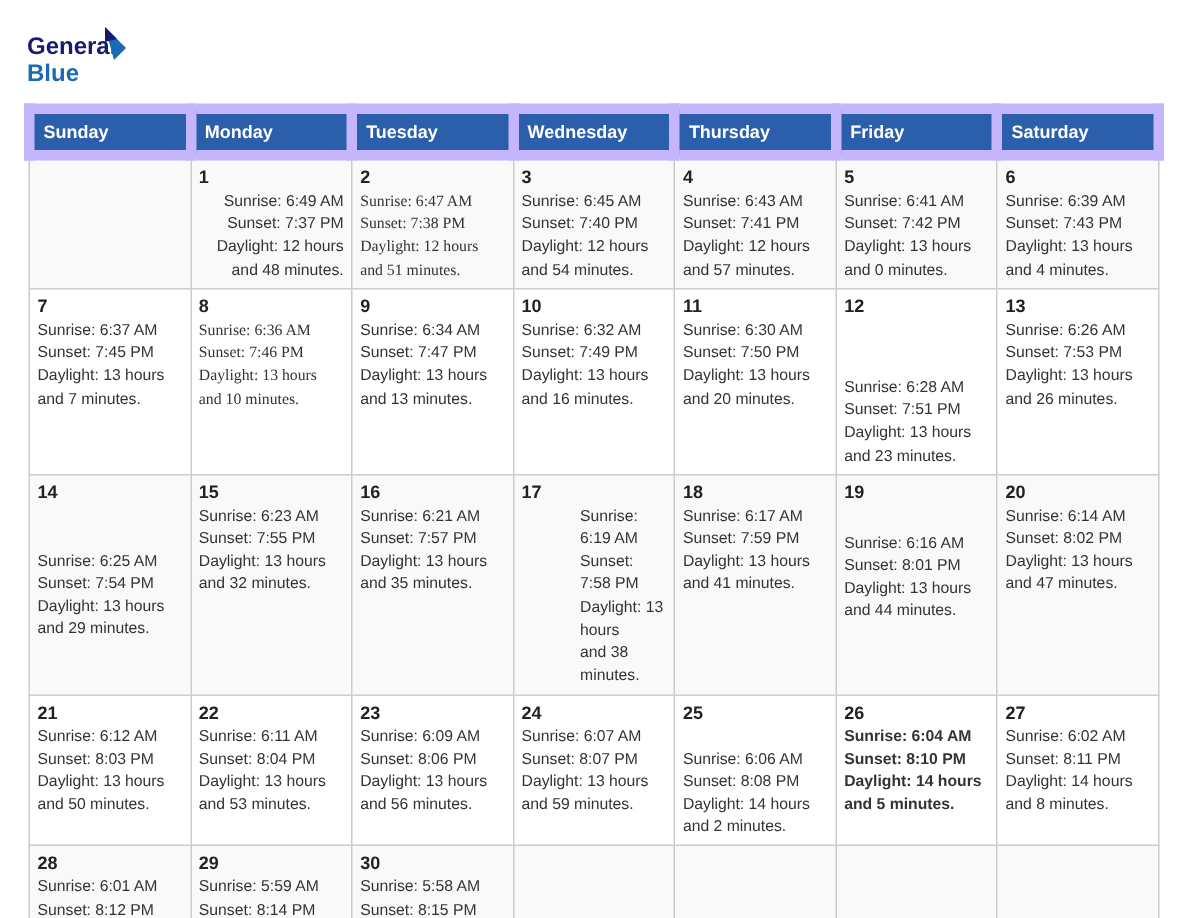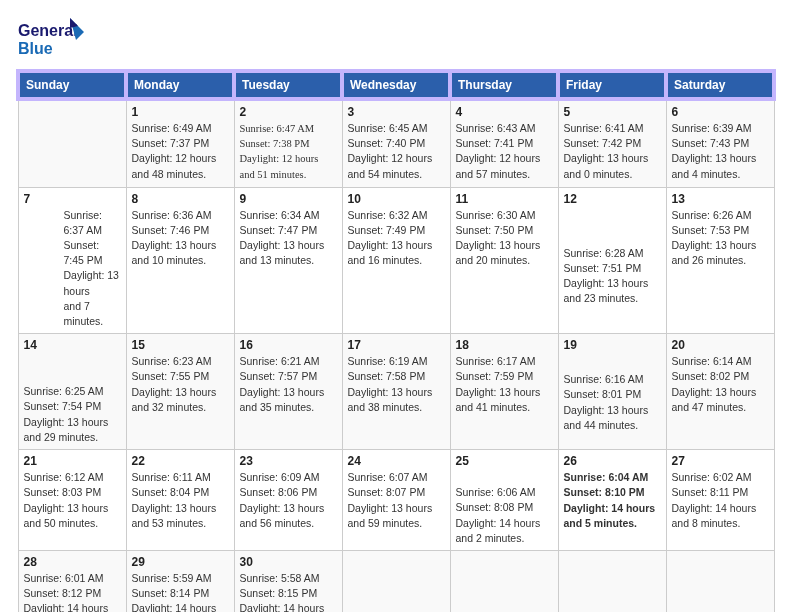--- a/index.html
+++ b/index.html
@@ -38,21 +38,21 @@
       border-collapse: collapse;
       font-size: 11px;
     }
     .calendar-table thead tr th {
       background-color: #2b5fab;
       color: #fff;
       padding: 5px 6px;
       text-align: left;
       font-size: 12px;
       font-weight: bold;
-      border: 4px solid #c4b5fd;
+      border: 7px solid #c4b5fd;
     }
     .calendar-table tbody tr td {
       border: 1px solid #ccc;
       vertical-align: top;
       padding: 4px 5px;
       width: calc(100% / 7);
       min-height: 80px;
       height: 88px;
     }
     .day-number {
@@ -104,21 +104,21 @@
         <th>Thursday</th>
         <th>Friday</th>
         <th>Saturday</th>
       </tr>
   </thead>
   <tbody id="calendar-body">
   <tr>
         <td class="empty-cell"></td>
         <td>
           <div class="day-number">1</div>
-          <div class="day-info" style="white-space: pre-line;">Sunrise: 6:49 AM
+          <div class="day-info" style="white-space: pre-line; text-align: right;">Sunrise: 6:49 AM
 Sunset: 7:37 PM
 Daylight: 12 hours
 and 48 minutes.</div>
         </td>
         <td>
           <div class="day-number">2</div>
           <div class="day-info" style="white-space: pre-line; font-family: Liberation Serif, serif;">Sunrise: 6:47 AM
 Sunset: 7:38 PM
 Daylight: 12 hours
 and 51 minutes.</div>
@@ -148,28 +148,28 @@
           <div class="day-number">6</div>
           <div class="day-info" style="white-space: pre-line;">Sunrise: 6:39 AM
 Sunset: 7:43 PM
 Daylight: 13 hours
 and 4 minutes.</div>
         </td>
       </tr>
       <tr>
         <td>
           <div class="day-number">7</div>
-          <div class="day-info" style="white-space: pre-line; margin-left: 40px;">Sunrise: 6:37 AM
+          <div class="day-info" style="white-space: pre-line;">Sunrise: 6:37 AM
 Sunset: 7:45 PM
 Daylight: 13 hours
 and 7 minutes.</div>
         </td>
         <td>
           <div class="day-number">8</div>
-          <div class="day-info" style="white-space: pre-line;">Sunrise: 6:36 AM
+          <div class="day-info" style="white-space: pre-line; font-family: Liberation Serif, serif;">Sunrise: 6:36 AM
 Sunset: 7:46 PM
 Daylight: 13 hours
 and 10 minutes.</div>
         </td>
         <td>
           <div class="day-number">9</div>
           <div class="day-info" style="white-space: pre-line;">Sunrise: 6:34 AM
 Sunset: 7:47 PM
 Daylight: 13 hours
 and 13 minutes.</div>
@@ -220,21 +220,21 @@
         </td>
         <td>
           <div class="day-number">16</div>
           <div class="day-info" style="white-space: pre-line;">Sunrise: 6:21 AM
 Sunset: 7:57 PM
 Daylight: 13 hours
 and 35 minutes.</div>
         </td>
         <td>
           <div class="day-number">17</div>
-          <div class="day-info" style="white-space: pre-line;">Sunrise: 6:19 AM
+          <div class="day-info" style="white-space: pre-line; margin-left: 39px;">Sunrise: 6:19 AM
 Sunset: 7:58 PM
 Daylight: 13 hours
 and 38 minutes.</div>
         </td>
         <td>
           <div class="day-number">18</div>
           <div class="day-info" style="white-space: pre-line;">Sunrise: 6:17 AM
 Sunset: 7:59 PM
 Daylight: 13 hours
 and 41 minutes.</div>

